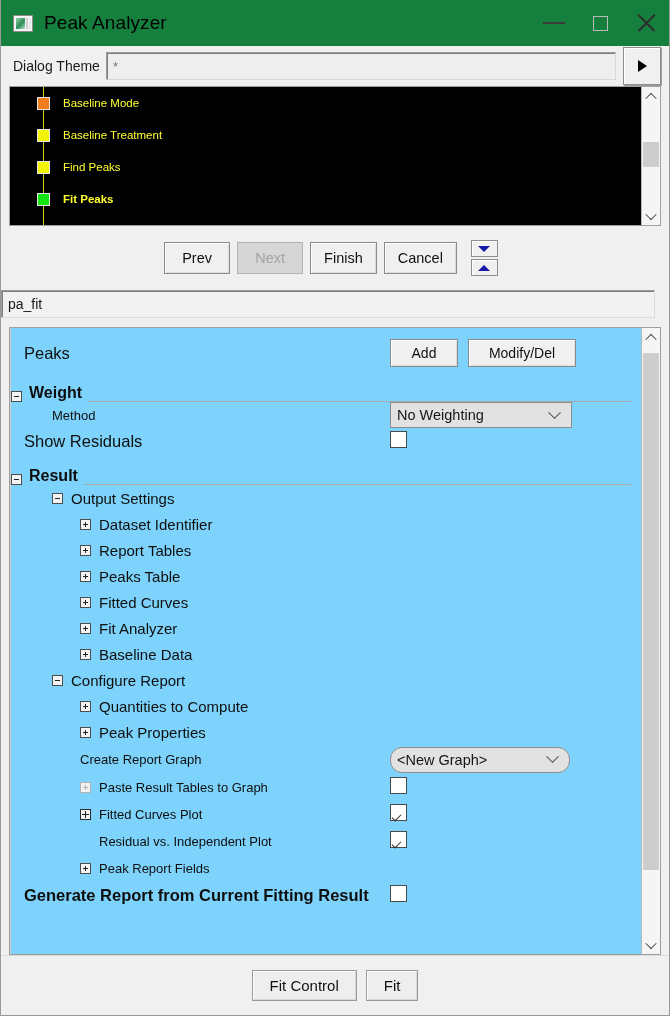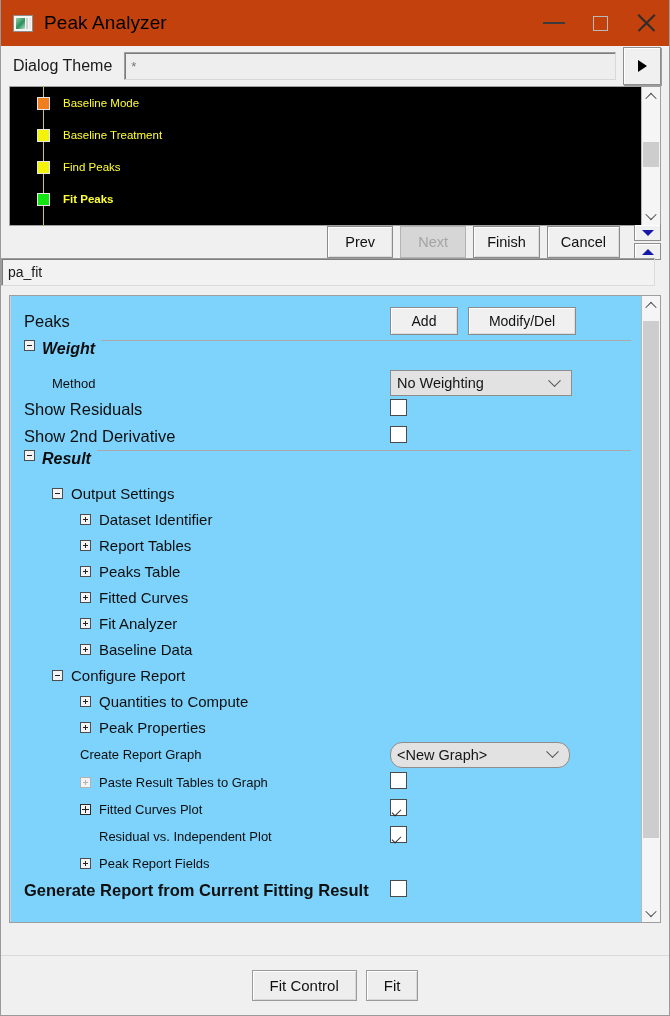--- a/index.html
+++ b/index.html
@@ -15,21 +15,21 @@
     width: 670px; height: 1016px;
     background: #f0f0f0;
     border: 1px solid #9a9a9a;
     border-top: none;
     overflow: hidden;
   }
 
   
   .titlebar {
     height: 46px;
-    background: #c2410c;
+    background: #15803d;
     display: flex;
     align-items: center;
     position: relative;
   }
   .app-icon {
     width: 20px; height: 17px;
     margin-left: 12px;
     background: #f4f4f4;
     border: 1px solid #8c8c8c;
     position: relative;
@@ -76,23 +76,23 @@
 
   
   .theme-row {
     height: 40px;
     display: flex;
     align-items: center;
     padding: 0 8px 0 12px;
     background: #f0f0f0;
   }
   .theme-label {
-    font-size: 16px;
+    font-size: 14px;
     color: #1a1a1a;
-    margin-right: 12px;
+    margin-right: 6px;
     white-space: nowrap;
   }
   .theme-input {
     flex: 1 1 auto;
     height: 28px;
     background: #eeeeee;
     border: 1px solid #9d9d9d;
     border-right-color: #d8d8d8;
     border-bottom-color: #d8d8d8;
     box-shadow: inset 1px 1px 0 #7d7d7d;
@@ -183,24 +183,24 @@
   .chev.up   { transform: rotate(225deg) translate(-1px,-1px); }
   .chev.down { transform: rotate(45deg)  translate(-1px,-1px); }
   .vsb-track { flex: 1 1 auto; position: relative; background: #f5f5f5; }
   .vsb-thumb {
     position: absolute; left: 1px; right: 1px;
     background: #cdcdcd;
   }
 
   
   .wizard-row {
-    height: 32px;
+    height: 64px;
     display: flex;
     align-items: center;
-    justify-content: flex-end;
+    justify-content: center;
     padding-right: 8px;
     gap: 7px;
   }
   .btn {
     height: 32px;
     min-width: 66px;
     padding: 0 13px;
     background: #f0f0f0;
     border: 1px solid #8b8b8b;
     box-shadow: inset 1px 1px 0 #ffffff, inset -1px -1px 0 #dcdcdc;
@@ -299,23 +299,21 @@
     font-size: 14px; color: #111;
     font-family: "Liberation Sans", sans-serif;
     cursor: default;
   }
   .btn-sm.wide { min-width: 108px; }
 
   
   .sec {
     height: 30px;
     display: flex;
-    align-items: flex-start;
-    padding-left: 13px;
-    font-style: italic;
+    align-items: flex-end;
   }
   .sec .tgl { margin-right: 7px; }
   .sec-title {
     font-size: 16px;
     font-weight: bold;
     color: #0d0d0d;
     white-space: nowrap;
   }
   .sec-rule {
     flex: 1 1 auto;
@@ -537,26 +535,20 @@
         </div>
       </div>
 
       <div class="row" style="padding-left:13px;height:27px;">
         <div class="row-label big">Show Residuals</div>
         <div class="ctrl-col">
           <span class="cb"></span>
         </div>
       </div>
 
-      <div class="row" style="padding-left:13px;height:27px;">
-        <div class="row-label big">Show 2nd Derivative</div>
-        <div class="ctrl-col">
-          <span class="cb"></span>
-        </div>
-      </div>
 
       <div class="sec">
         <span class="tgl"></span>
         <span class="sec-title">Result</span>
         <span class="sec-rule"></span>
       </div>
 
       <div class="tr ind1">
         <span class="tgl"></span>
         <span class="lbl">Output Settings</span>

